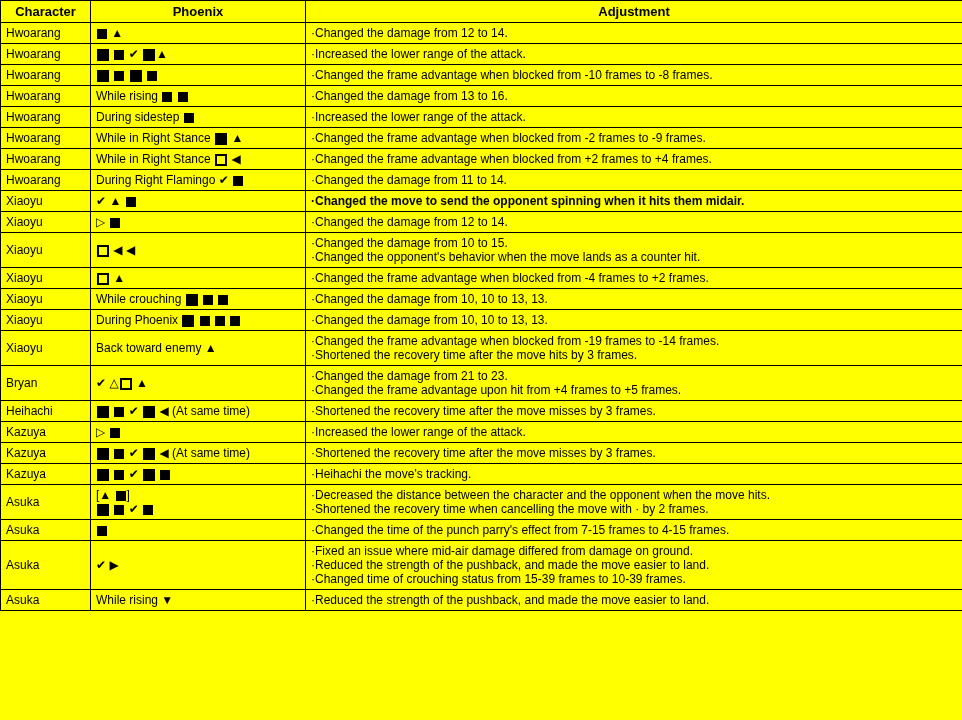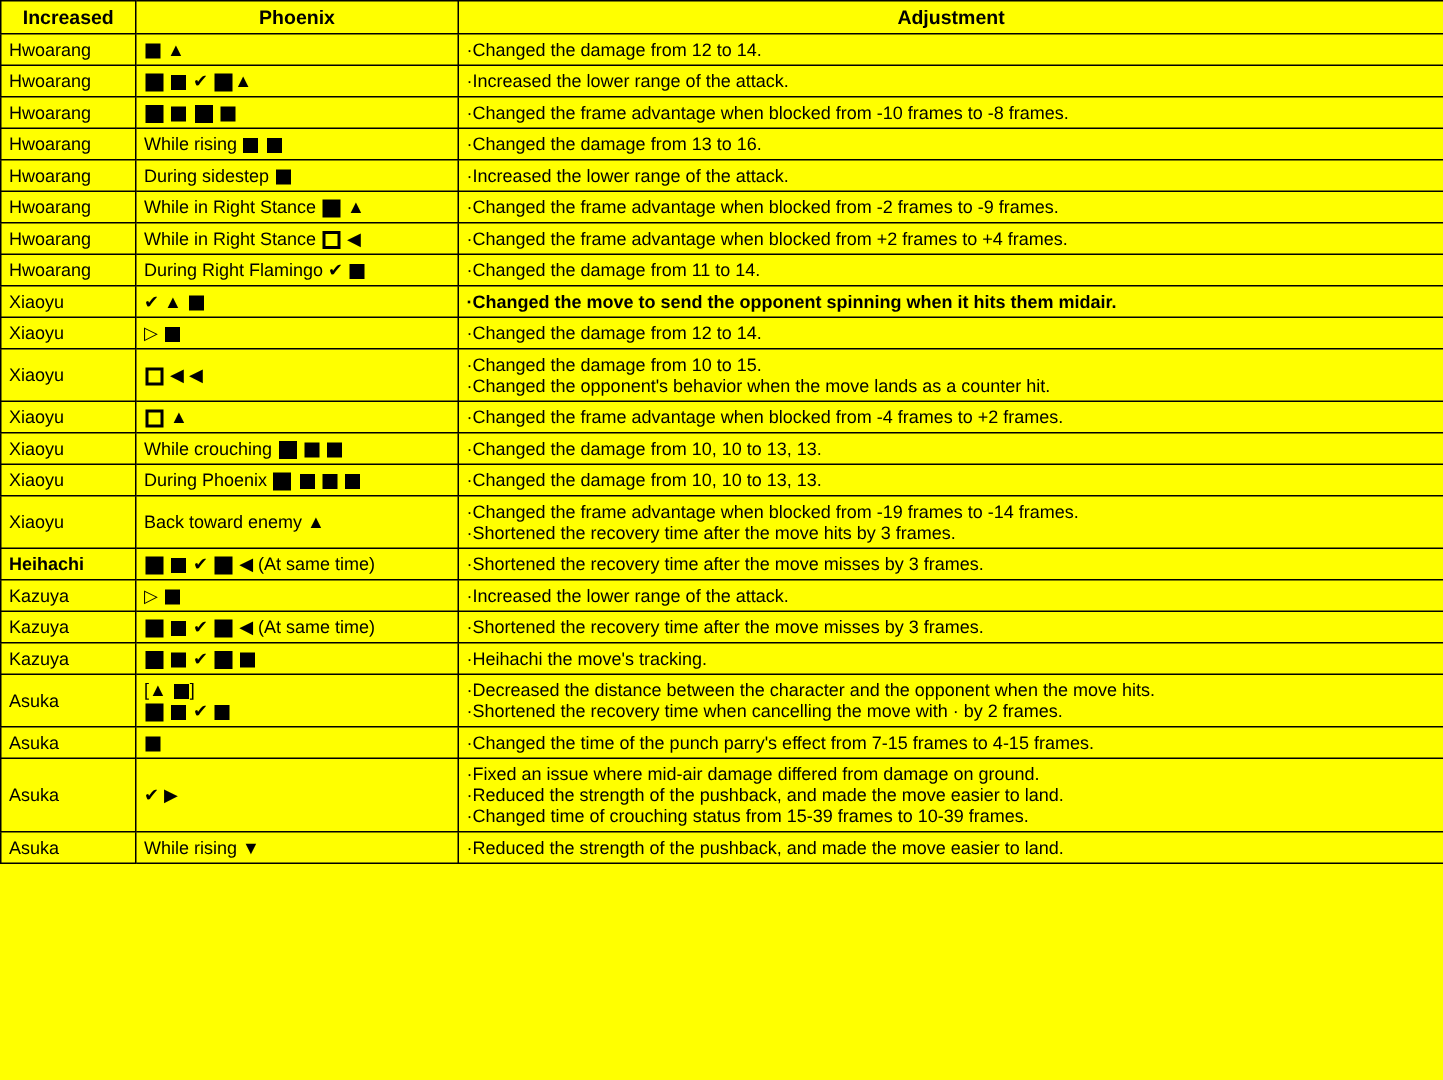--- a/index.html
+++ b/index.html
@@ -40,21 +40,21 @@
 <body>
 
 <table>
   <colgroup>
     <col class="col-char">
     <col class="col-cmd">
     <col class="col-adj">
   </colgroup>
   <thead>
     <tr>
-      <th>Increased</th>
+      <th>Character</th>
       <th>Phoenix</th>
       <th>Adjustment</th>
     </tr>
   </thead>
   <tbody id="table-body">
   <tr>
         <td style="font-weight: normal;">Hwoarang</td>
         <td style="white-space: pre-wrap;"><span class="dot"></span> <span>▲</span></td>
         <td style="white-space: pre-wrap;">·Changed the damage from 12 to 14.</td>
       </tr>
@@ -122,21 +122,26 @@
         <td style="font-weight: normal;">Xiaoyu</td>
         <td style="white-space: pre-wrap;">During Phoenix <span class="rect"></span> <span class="dot"></span> <span class="dot"></span> <span class="dot"></span></td>
         <td style="white-space: pre-wrap;">·Changed the damage from 10, 10 to 13, 13.</td>
       </tr>
       <tr>
         <td style="font-weight: normal;">Xiaoyu</td>
         <td style="white-space: pre-wrap;">Back toward enemy <span>▲</span></td>
         <td style="white-space: pre-wrap;">·Changed the frame advantage when blocked from -19 frames to -14 frames.<br>·Shortened the recovery time after the move hits by 3 frames.</td>
       </tr>
       <tr>
-        <td style="font-weight: bold;">Heihachi</td>
+        <td style="font-weight: normal;">Bryan</td>
+        <td style="white-space: pre-wrap;"><span>✔</span> <span>△</span><span class="rect-outline"></span> <span>▲</span></td>
+        <td style="white-space: pre-wrap;">·Changed the damage from 21 to 23.<br>·Changed the frame advantage upon hit from +4 frames to +5 frames.</td>
+      </tr>
+      <tr>
+        <td style="font-weight: normal;">Heihachi</td>
         <td style="white-space: pre-wrap;"><span class="rect"></span> <span class="dot"></span> <span>✔</span> <span class="rect"></span> <span>◀</span> (At same time)</td>
         <td style="white-space: pre-wrap;">·Shortened the recovery time after the move misses by 3 frames.</td>
       </tr>
       <tr>
         <td style="font-weight: normal;">Kazuya</td>
         <td style="white-space: pre-wrap;"><span>▷</span> <span class="dot"></span></td>
         <td style="white-space: pre-wrap;">·Increased the lower range of the attack.</td>
       </tr>
       <tr>
         <td style="font-weight: normal;">Kazuya</td>

